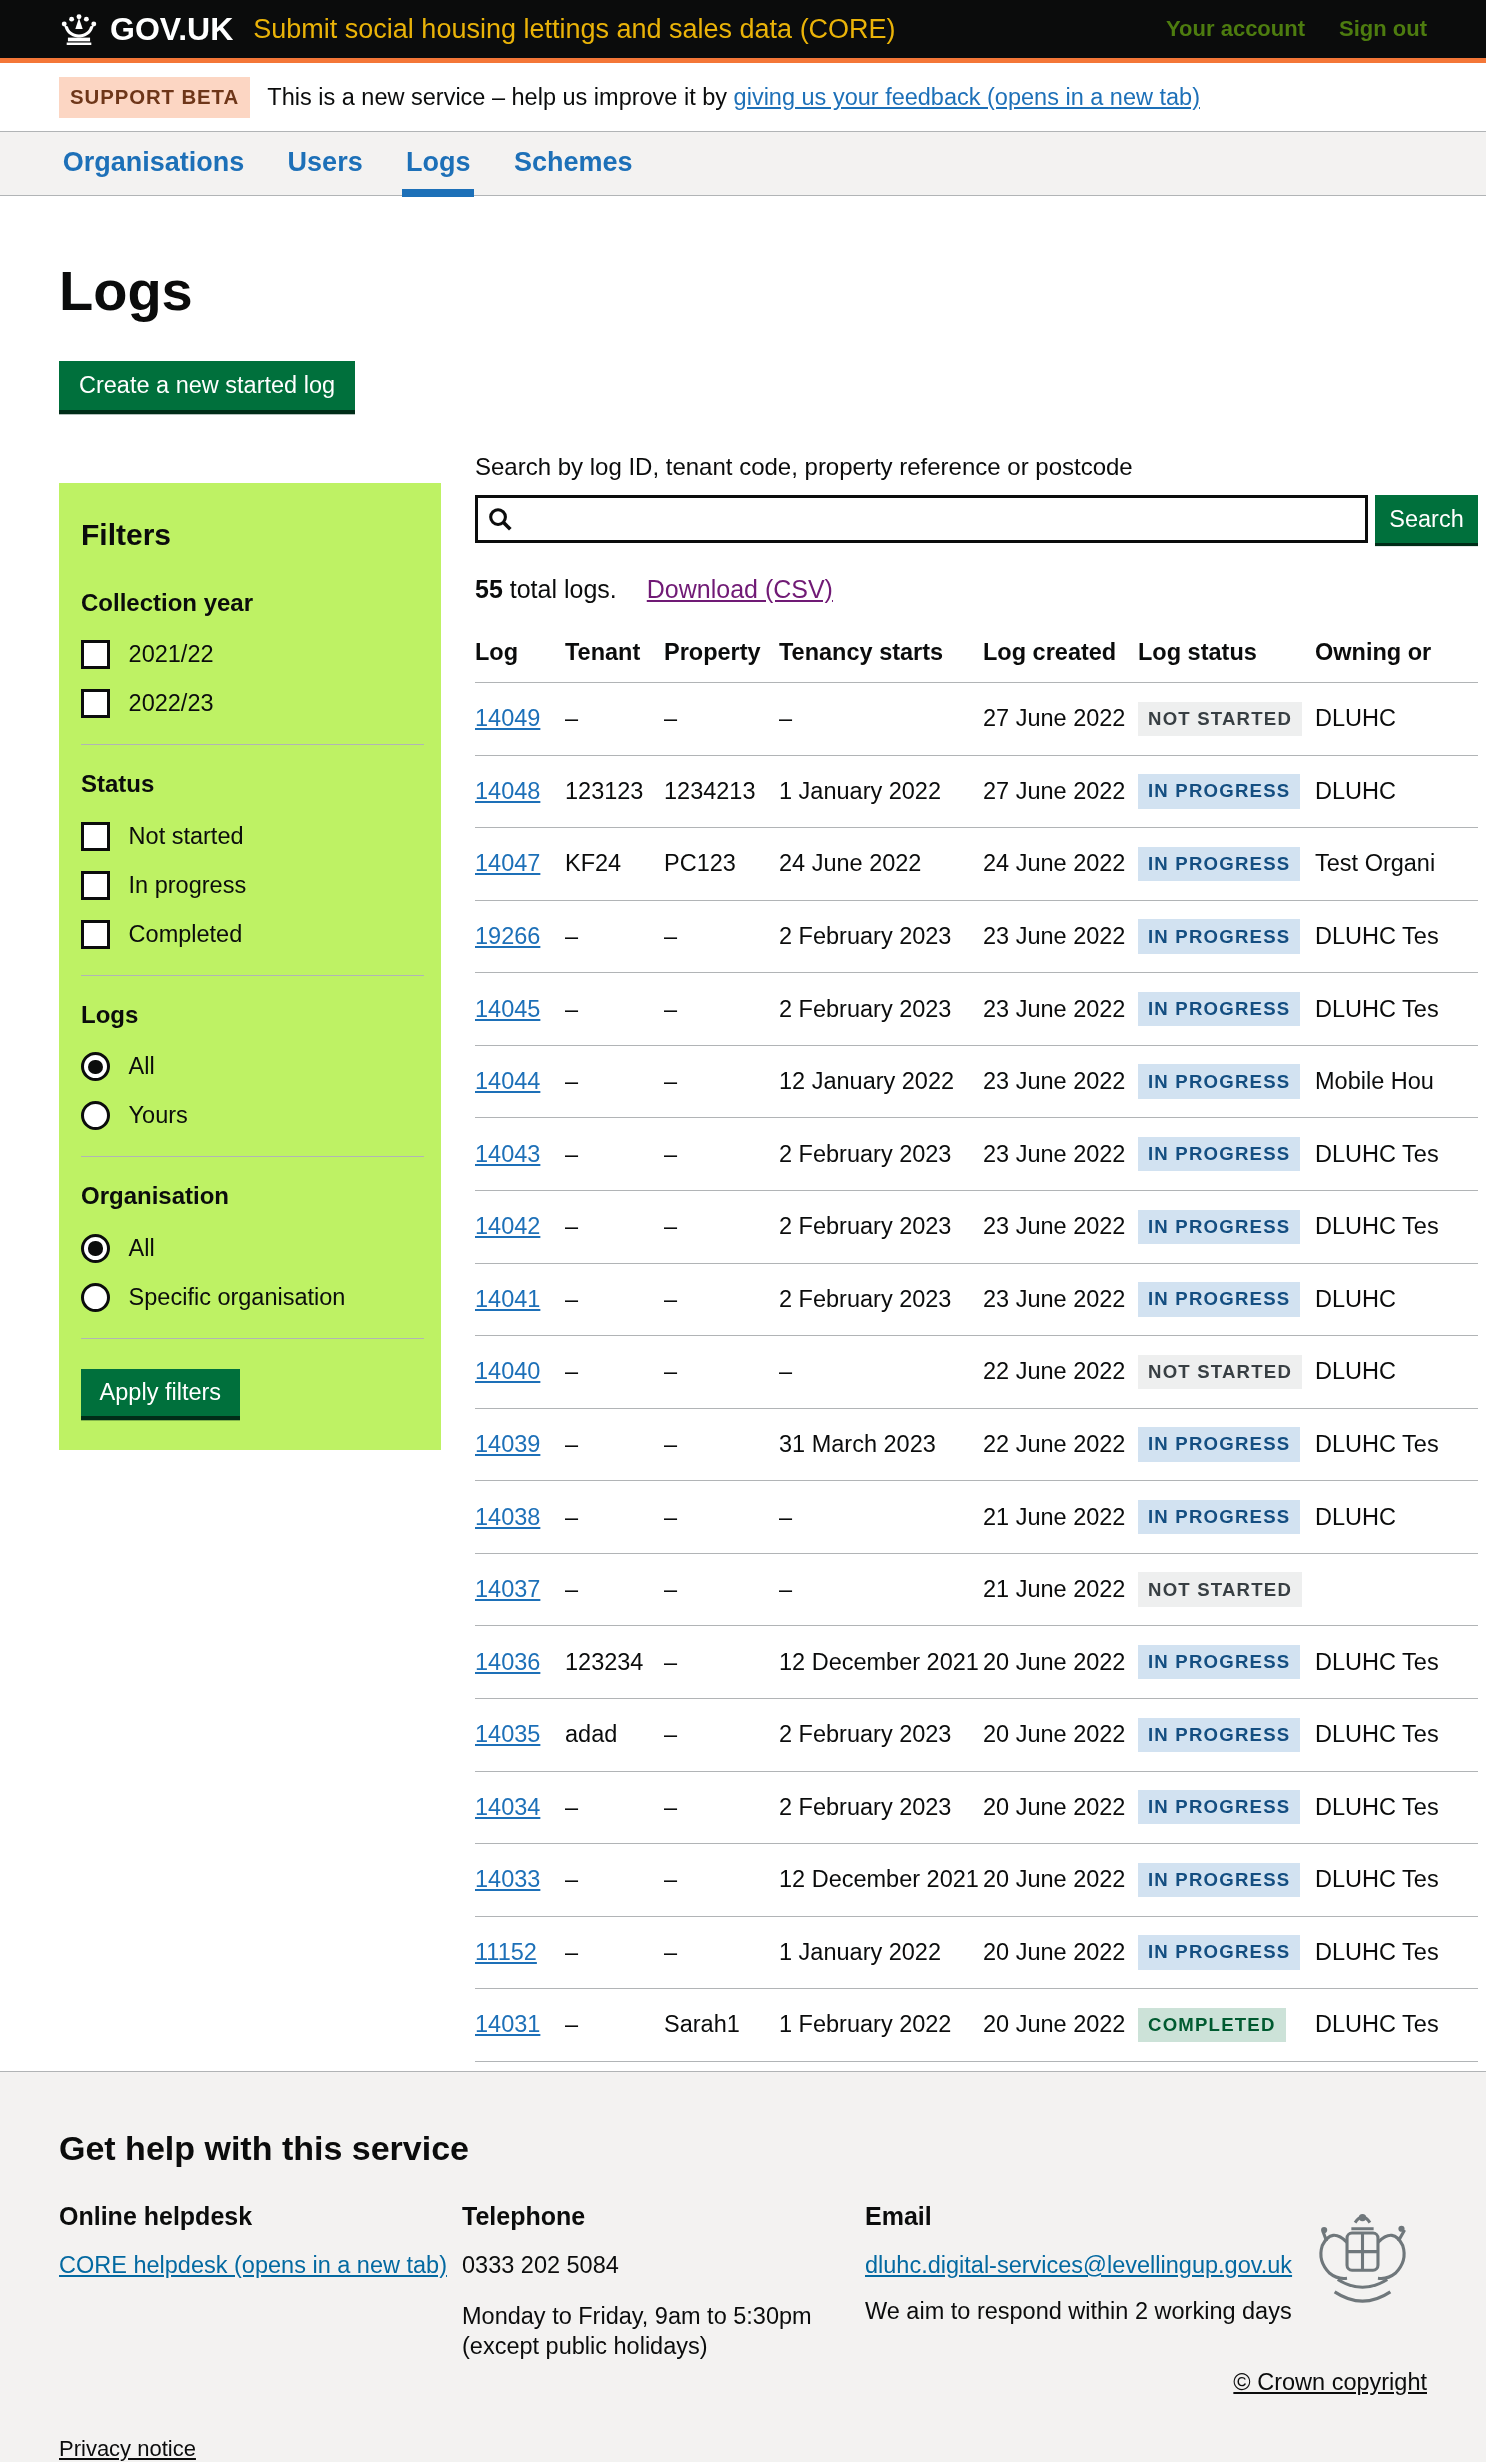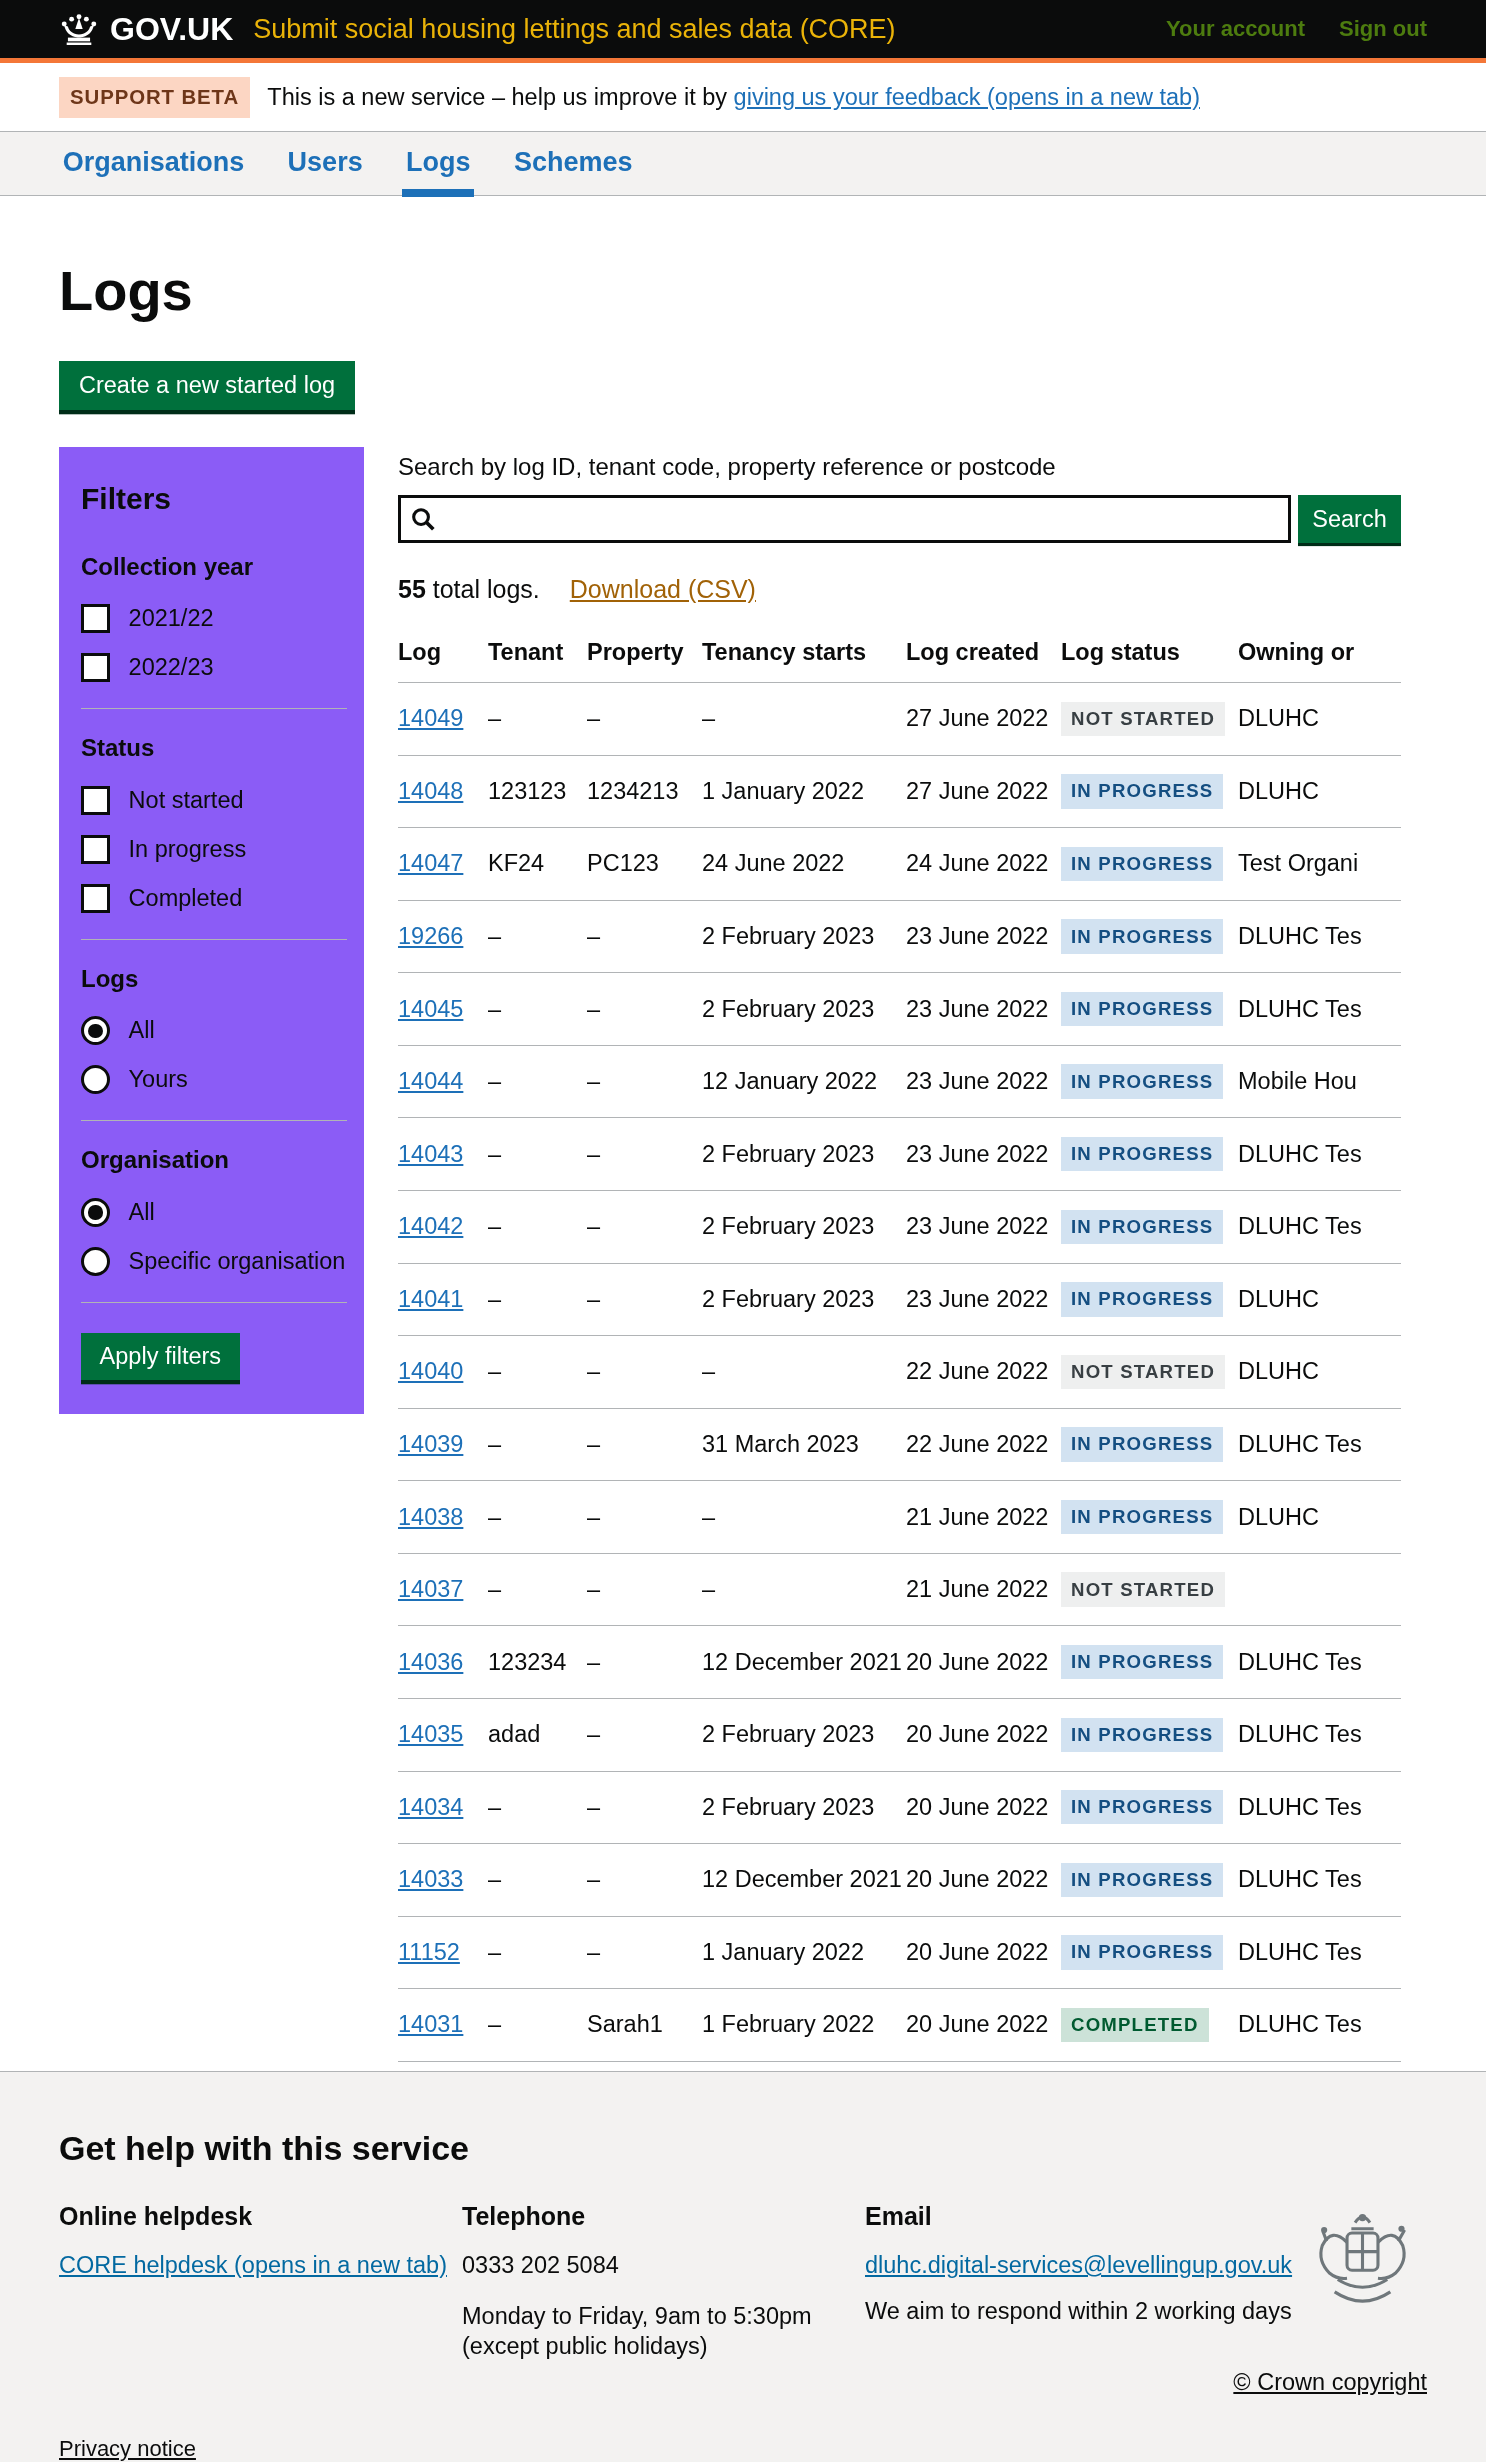--- a/index.html
+++ b/index.html
@@ -54,21 +54,21 @@
     background:#00703c; color:#fff; font-size:23.5px; border:none;
     padding:11px 20px; box-shadow:0 4.3px 0 #002d18; cursor:pointer;
     font-family:inherit;
   }
 
   
   .main { display:flex; align-items:flex-start; margin:37px 0 0 59px; }
 
   
   .filters {
-    width:305px; background:#8b5cf6; padding:26px 17.3px 34px 22px; flex:none;
+    width:382px; background:#bef264; padding:26px 17.3px 34px 22px; flex:none;margin-top:36px;
   }
   .filters-title { font-size:30px; font-weight:bold; margin:8.7px 0 37px; }
   .filter-group-label { font-size:24px; font-weight:bold; margin:0 0 23.5px; }
   .opt-row { display:flex; align-items:center; margin-bottom:20px; }
   .box {
     width:29px; height:29px; border:3.1px solid #0b0c0c; background:#fff; flex:none;
     cursor:pointer;
   }
   .radio {
     width:29px; height:29px; border:3.1px solid #0b0c0c; border-radius:50%;
@@ -95,21 +95,21 @@
     padding:0 12.4px 0 48px; outline:none; font-family:inherit; background:#fff;
   }
   .search-icon { position:absolute; left:12.4px; top:10.5px; }
   .search-btn {
     width:103px; height:48px; margin-left:7.4px; background:#00703c; color:#fff;
     border:none; font-size:23.5px; cursor:pointer; flex:none; box-shadow:0 3.1px 0 #002d18;
     font-family:inherit;
   }
   .totals { margin-top:32px; font-size:25px; }
   .totals b { font-weight:bold; }
-  .download-link { color:#a16207; margin-left:30px; }
+  .download-link { color:#701a75; margin-left:30px; }
 
   
   .log-table { margin-top:30px; overflow:hidden; width:1003px; }
   .t-grid { display:grid; grid-template-columns:90px 99px 115px 204px 155px 177px 248px; width:1087px; }
   .t-head { font-size:23.5px; font-weight:bold; padding:5px 0 16px; white-space:nowrap; }
   .t-cell {
     font-size:23.5px; padding:18.6px 6.2px 18.6px 0; border-top:1.2px solid #b1b4b6;
     white-space:nowrap; display:flex; align-items:center;
   }
   .t-bottom { border-bottom:1.2px solid #b1b4b6; }

